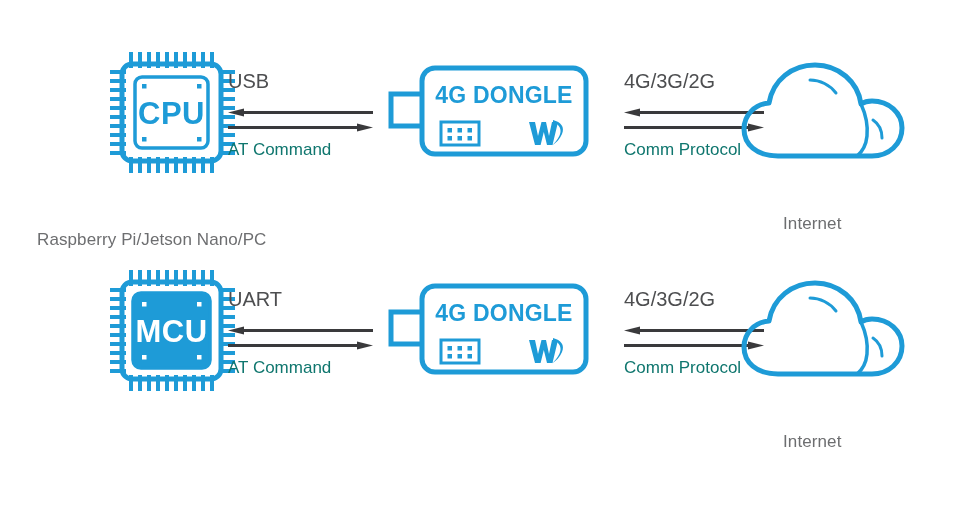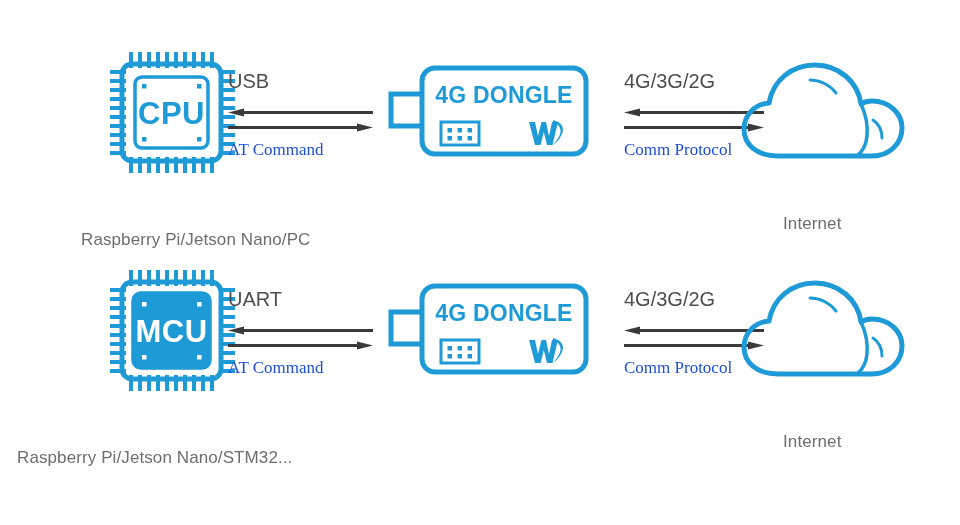--- a/index.html
+++ b/index.html
@@ -37,21 +37,21 @@
   .cloud-node  { left: 740px; top: 8px;   width: 170px; height: 110px; }
 
   
   .caption {
     position: absolute;
     font-size: 17px;
     color: #6d6e70;
     white-space: nowrap;
     letter-spacing: 0.1px;
   }
-  .caption-cpu    { left: 37px;  top: 180px; margin-left: 44px; }
+  .caption-cpu    { left: 37px;  top: 180px; }
   .caption-mcu    { left: 17px;  top: 180px; }
   .caption-cloud  { left: 783px; top: 164px; }
 
   
   .link {
     position: absolute;
     height: 100px;
   }
   .link-left  { left: 228px; top: 20px; width: 145px; }
   .link-right { left: 624px; top: 20px; width: 140px; }
@@ -65,22 +65,21 @@
     color: #58595b;
   }
   .link-label-top {
     top: 0px;
     font-size: 20px;
     color: #4d4e50;
   }
   .link-label-bottom {
     top: 70px;
     font-size: 17px;
-    color: #1d4ed8;
-    font-family: Liberation Serif, serif;
+    color: #0f766e;
   }
   .arrows {
     position: absolute;
     left: 0;
     top: 32px;
     width: 100%;
     height: 34px;
   }
 
   
@@ -289,21 +288,20 @@
         </g>
         <rect x="14" y="14" width="99" height="97" rx="10" ry="10" fill="none" stroke="#1e9bd7" stroke-width="5"></rect>
         <rect x="25" y="25" width="77" height="75" rx="8" ry="8" fill="#1e9bd7" stroke="#1e9bd7" stroke-width="3.5"></rect>
         <rect x="34" y="34" width="4.5" height="4.5" fill="#ffffff"></rect>
         <rect x="89" y="34" width="4.5" height="4.5" fill="#ffffff"></rect>
         <rect x="34" y="87" width="4.5" height="4.5" fill="#ffffff"></rect>
         <rect x="89" y="87" width="4.5" height="4.5" fill="#ffffff"></rect>
         <text class="chip-label" x="63.5" y="74" text-anchor="middle" fill="#ffffff">MCU</text>
       </svg>
     </div>
-    <div class="caption caption-mcu">Raspberry Pi/Jetson Nano/STM32...</div>
 
     <div class="link link-left">
       <div class="link-label link-label-top">UART</div>
       <svg class="arrows" viewBox="0 0 145 34">
         <path d="M 16 6.5 L 0 10.5 L 16 14.5 Z" fill="#3a3a3c"></path>
         <line x1="14" y1="10.5" x2="145" y2="10.5" stroke="#3a3a3c" stroke-width="3"></line>
         <line x1="0" y1="25.5" x2="131" y2="25.5" stroke="#3a3a3c" stroke-width="3"></line>
         <path d="M 129 21.5 L 145 25.5 L 129 29.5 Z" fill="#3a3a3c"></path>
       </svg>
       <div class="link-label link-label-bottom">AT Command</div>

